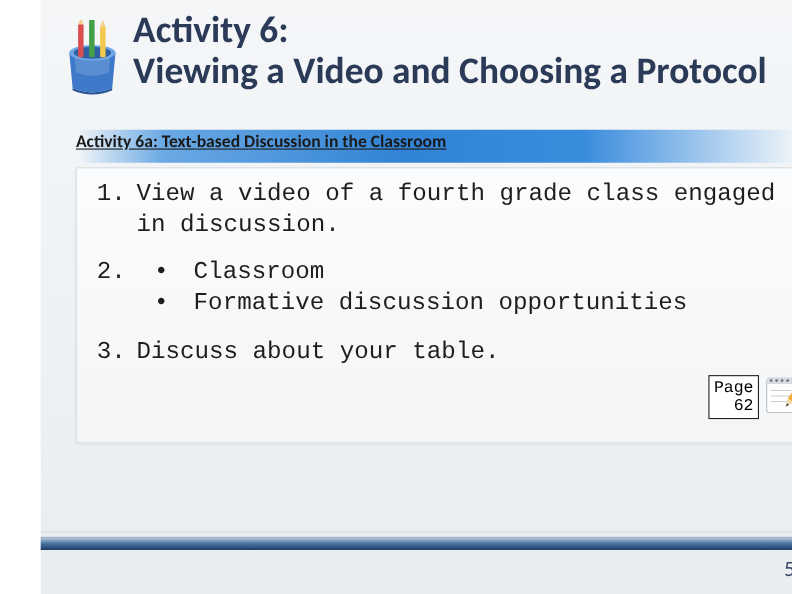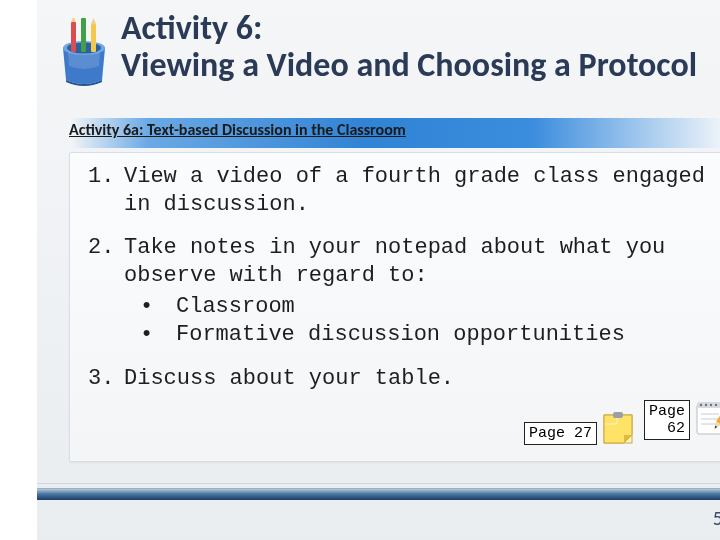--- a/index.html
+++ b/index.html
@@ -111,47 +111,34 @@
     <div class="subtitle-bg"></div>
     <div class="subtitle-txt underline">Activity 6a: Text-based Discussion in the Classroom</div>
   </div>
 
   <div class="content-box">
     <ol class="main-list">
       <li>
         <span>View a video of a fourth grade class engaged in discussion.</span>
       </li>
       <li>
-        <span>Take notes  in your notepad about what you observe with regard to:</span>
         <ul class="sub-list">
           <li>
             <span>Classroom</span>
           </li>
           <li>
             <span>Formative discussion opportunities</span>
           </li>
         </ul>
       </li>
       <li>
         <span>Discuss about your table.</span>
       </li>
     </ol>
 
-    <div class="page-ref page-ref-1">
-      <span class="page-ref-label">Page 27</span>
-      <span class="icon-slot">
-        <svg width="38" height="38" viewBox="0 0 38 38">
-          <rect x="3" y="3" width="28" height="28" fill="#fff7c2" stroke="#caa84a"></rect>
-          <path d="M3 3 L31 3 L31 23 L23 31 L3 31 Z" fill="#ffe268" stroke="#c9a63a"></path>
-          <path d="M23 31 L31 23 L23 23 Z" fill="#e5b93e"></path>
-          <path d="M4 12 L16 12 L16 3" fill="none" stroke="#fff" stroke-width="1" opacity=".6"></path>
-          <rect x="12" y="0" width="10" height="6" rx="2" fill="#9aa0a6"></rect>
-        </svg>
-      </span>
-    </div>
 
     <div class="page-ref page-ref-2">
       <span class="page-ref-label">Page 62</span>
       <span class="icon-slot">
         <svg width="42" height="42" viewBox="0 0 42 42">
 
           <rect x="3" y="7" width="26" height="30" rx="2" fill="#ffffff" stroke="#b9bec6"></rect>
           <rect x="3" y="5" width="26" height="6" rx="2" fill="#d7dbe0"></rect>
           <circle cx="7" cy="8" r="1.2" fill="#6b7280"></circle>
             <circle cx="12" cy="8" r="1.2" fill="#6b7280"></circle>

